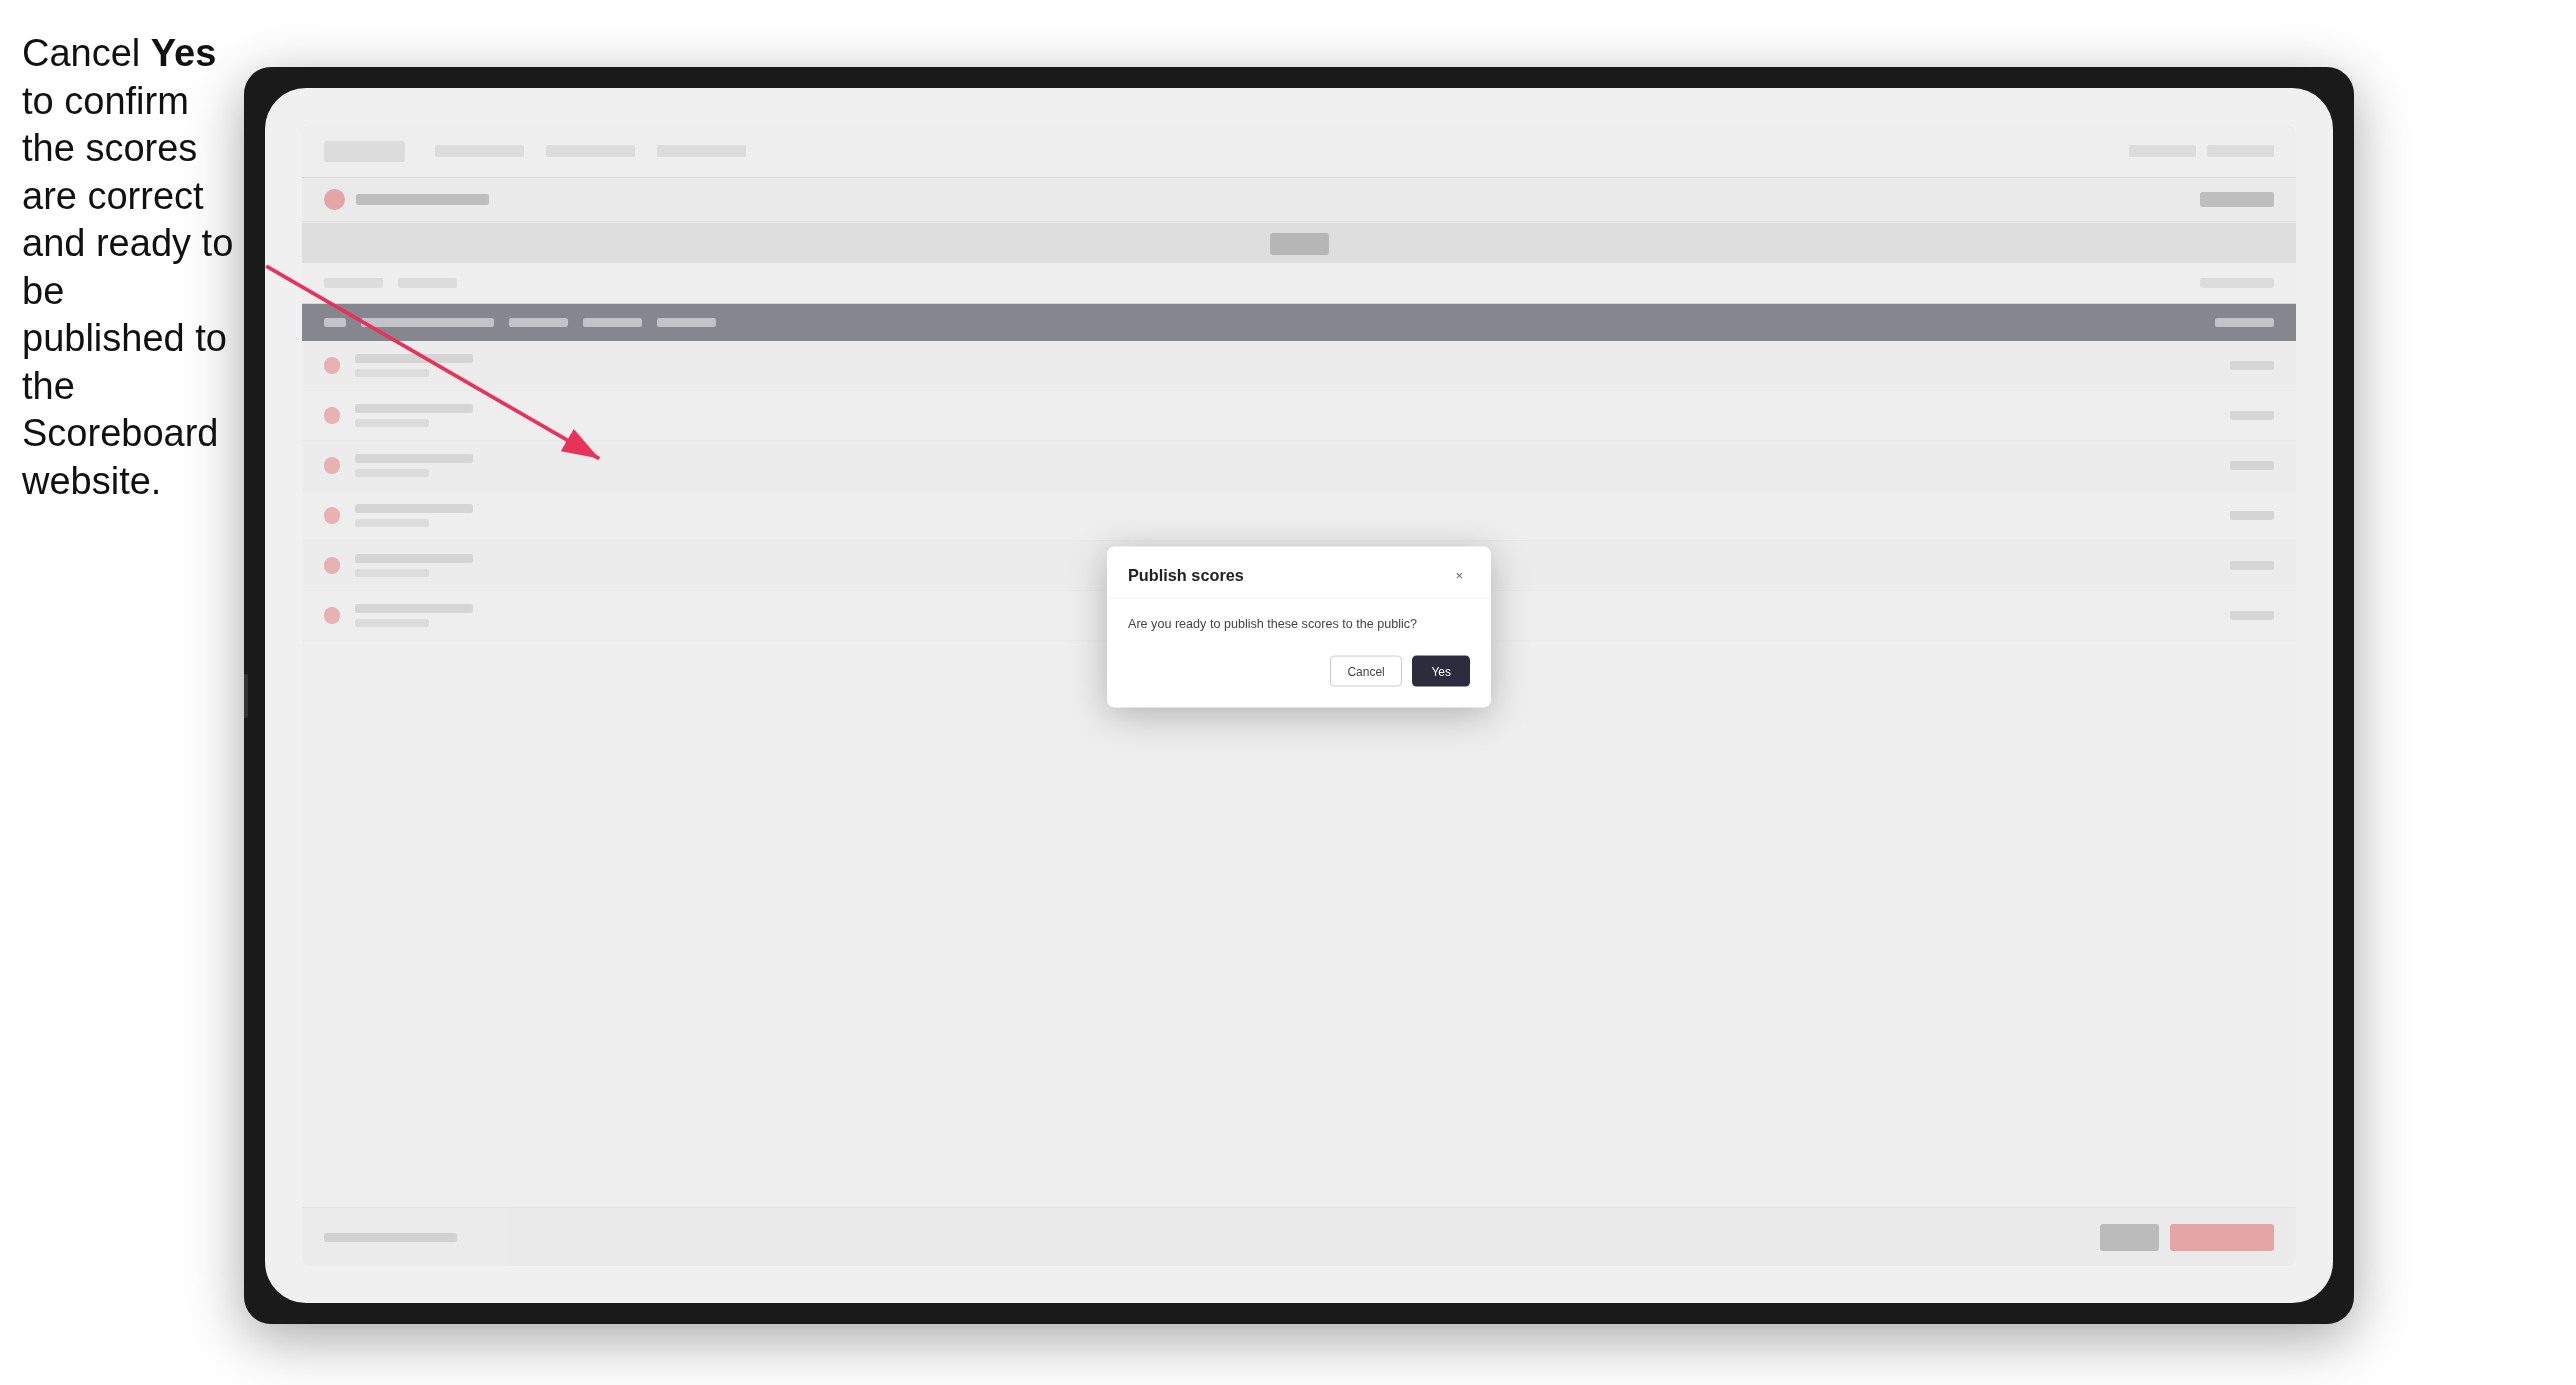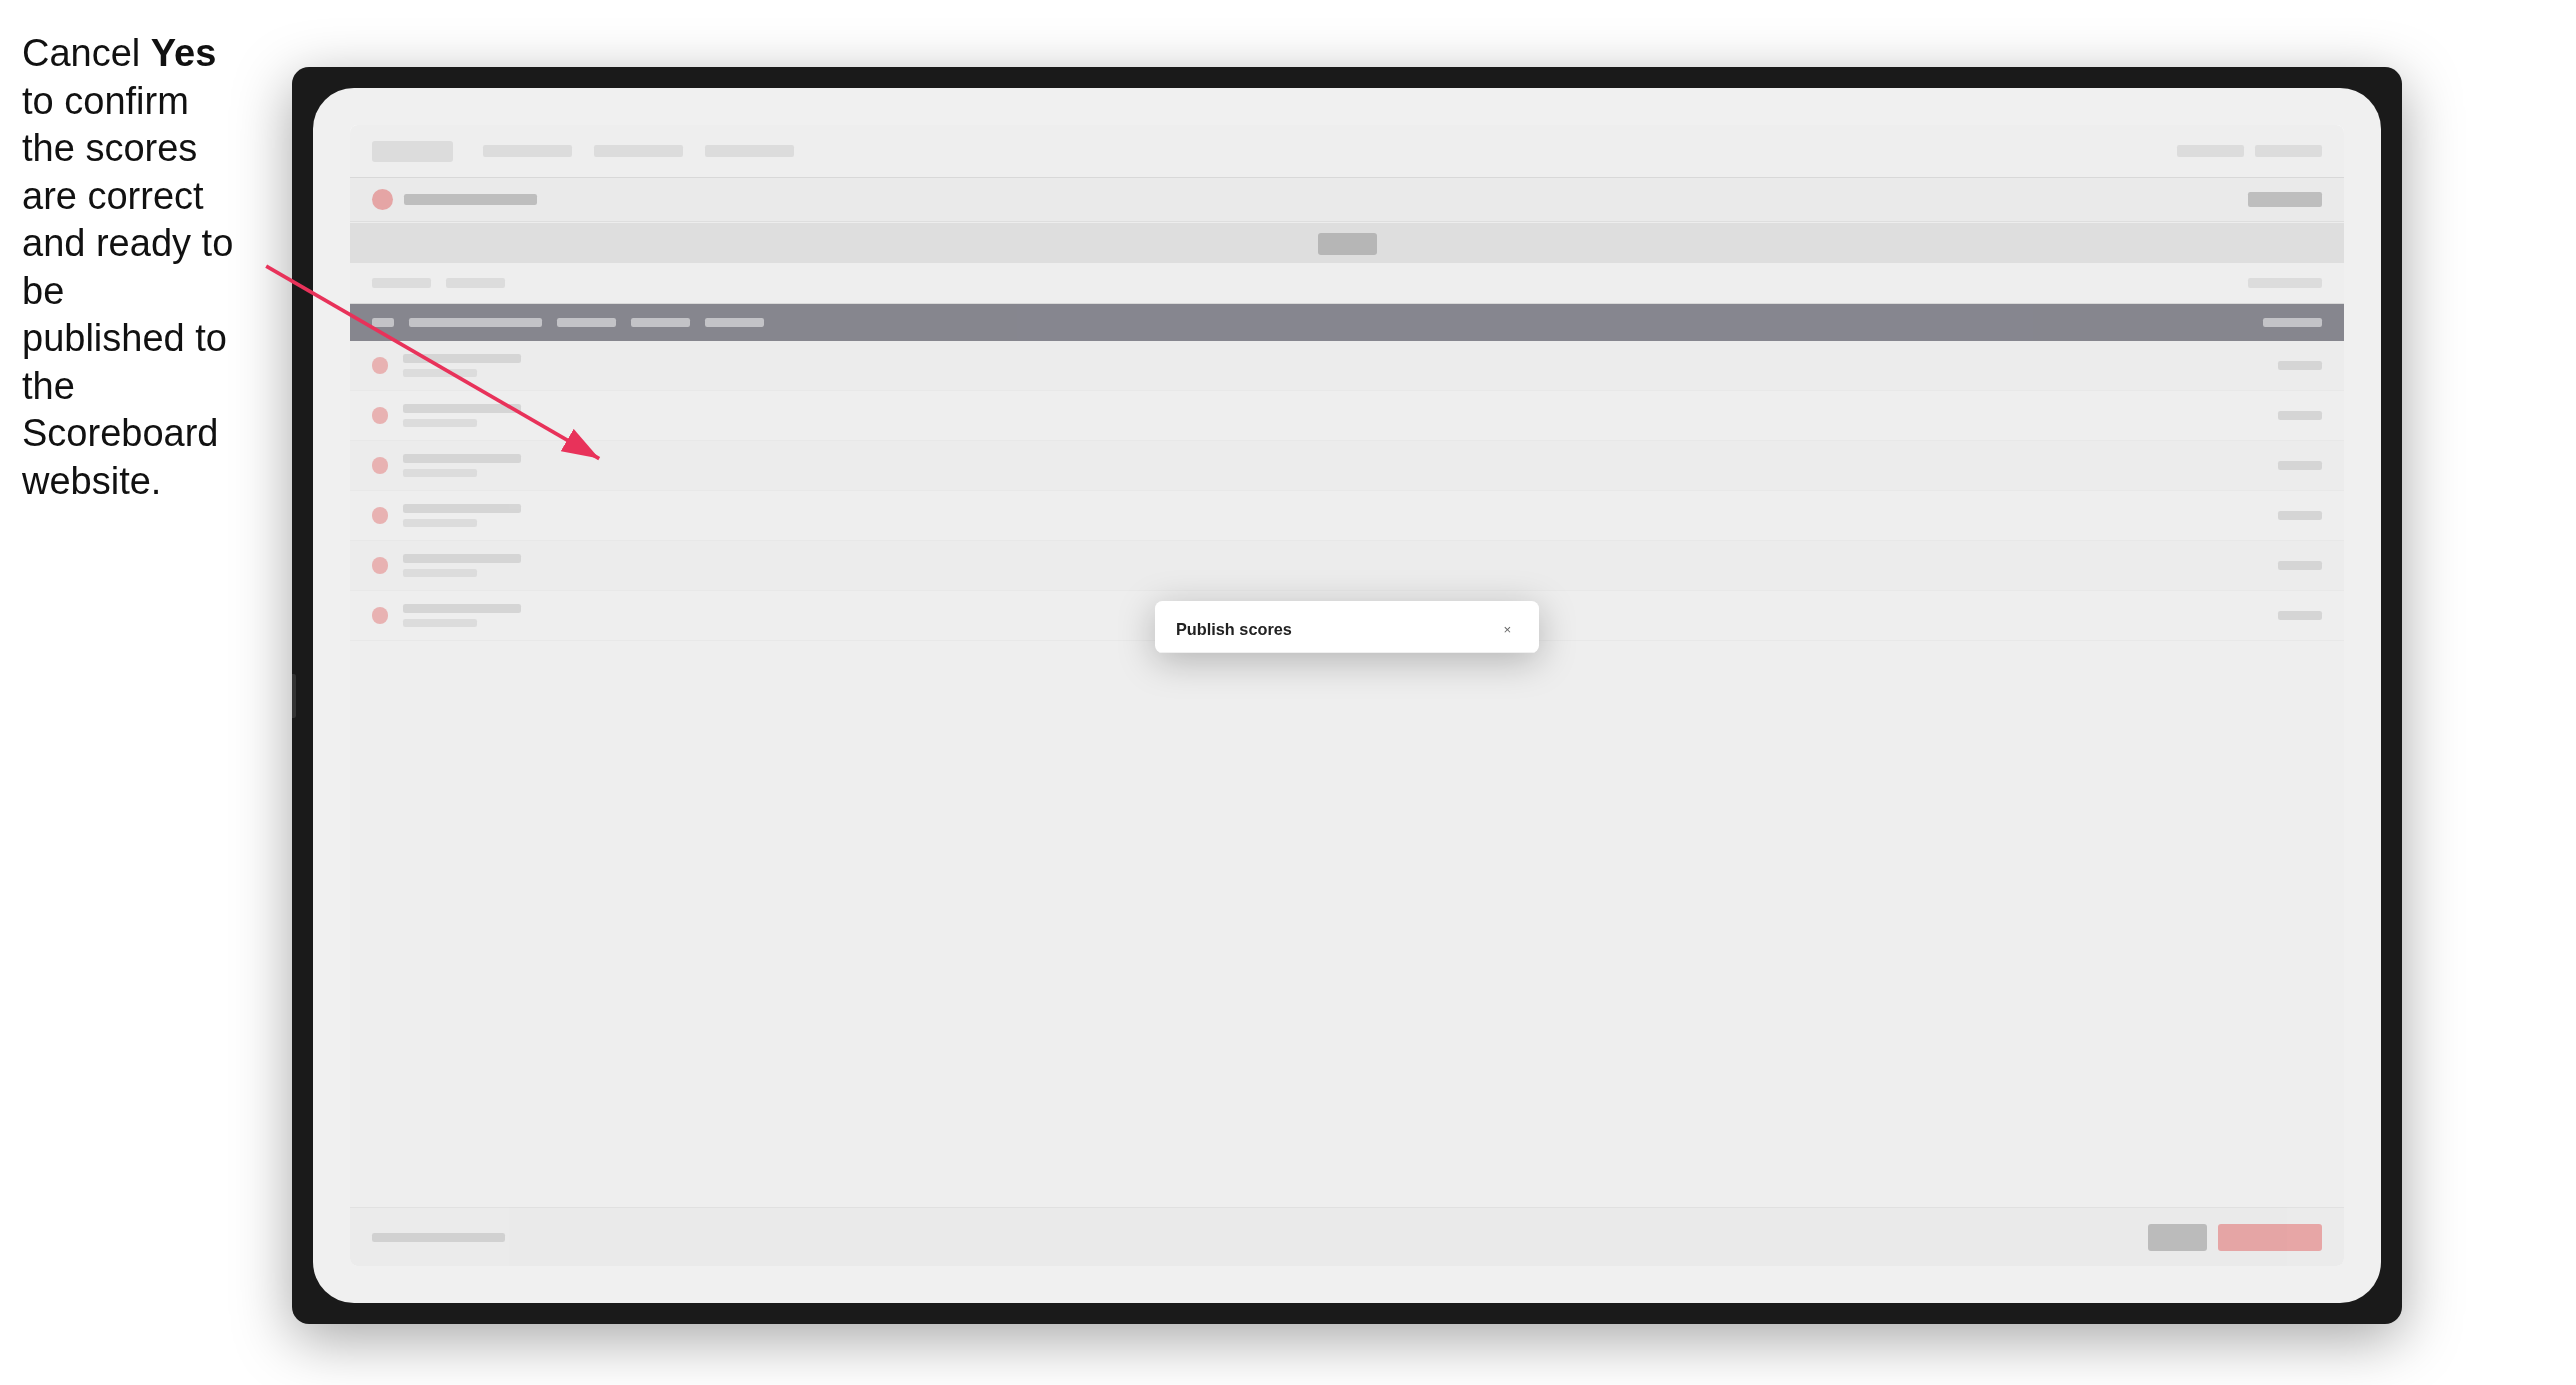--- a/index.html
+++ b/index.html
@@ -29,23 +29,22 @@
     }
 
     
     .tablet-outer {
       position: absolute;
       left: 244px;
       top: 67px;
       width: 2110px;
       height: 1257px;
       background: #1a1a1a;
-      border-radius: 17px;
+      border-radius: 27px;
       box-shadow: 0 15px 59px rgba(0,0,0,0.35);
-      margin-left: 48px;
     }
 
     .tablet-inner {
       position: absolute;
       left: 21px;
       top: 21px;
       right: 21px;
       bottom: 21px;
       background: #f0f0f0;
       border-radius: 41px;
@@ -547,20 +546,27 @@
         <div class="footer-btn-cancel"></div>
         <div class="footer-btn-publish"></div>
       </div>
 
       <div class="modal-overlay"></div>
 
       <div class="modal-dialog">
         <div class="modal-header">
           <span class="modal-title">Publish scores</span>
           <div class="modal-close">×</div>
+        </div>
+        <div class="modal-body">
+          <p class="modal-message">Are you ready to publish these scores to the public?</p>
+          <div class="modal-actions">
+            <button class="btn-cancel">Cancel</button>
+            <button class="btn-yes">Yes</button>
+          </div>
         </div>
       </div>
 
     </div>
   </div>
 </div>
 
 <div class="arrow-container">
   <svg viewBox="0 0 700 400" xmlns="http://www.w3.org/2000/svg">
     <defs>

